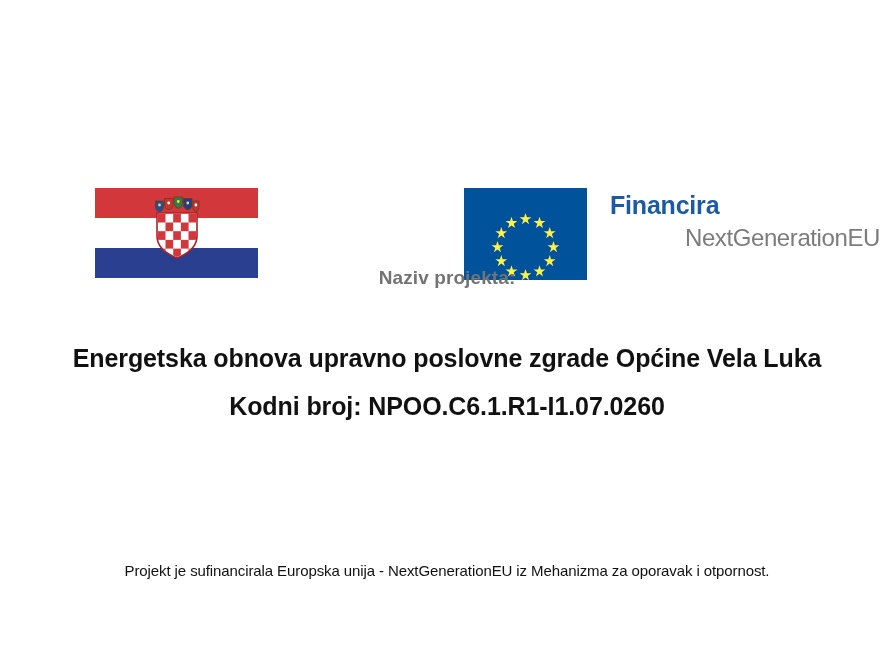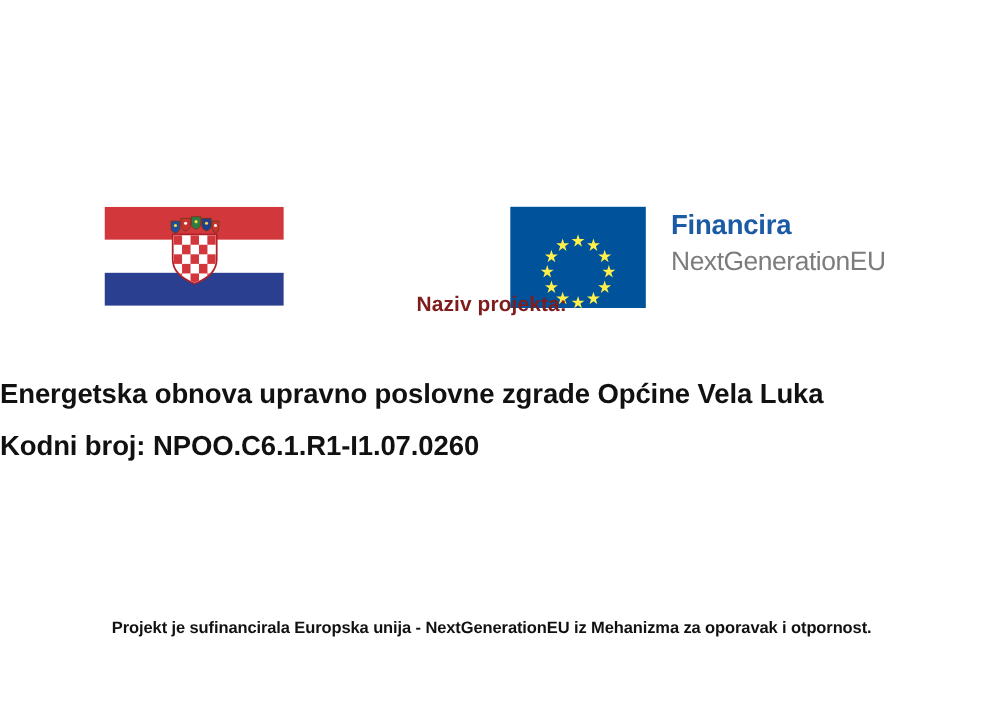--- a/index.html
+++ b/index.html
@@ -92,59 +92,60 @@
   }
   .eu-line3 {
     font-family: "Liberation Sans", sans-serif;
     font-weight: normal;
     font-size: 24px;
     line-height: 30px;
     color: #7C7C7C;
     letter-spacing: -0.4px;
     white-space: nowrap;
     margin-top: 3px;
+    text-align: right;
   }
 
   
   .label-naziv {
     position: absolute;
     left: 0;
     top: 267px;
     width: 894px;
     text-align: center;
     font-size: 19px;
     font-weight: bold;
-    color: #7f1d1d;
+    color: #737373;
     letter-spacing: 0.1px;
   }
 
   .project-title {
     position: absolute;
     left: 0;
     top: 334px;
     width: 894px;
-    text-align: left;
+    text-align: center;
   }
   .title-line {
     font-size: 25px;
     font-weight: bold;
     color: #111111;
     line-height: 48px;
     letter-spacing: -0.1px;
     white-space: nowrap;
   }
 
   .footer-note {
     position: absolute;
     left: 0;
     top: 562px;
     width: 894px;
     text-align: center;
     font-size: 15px;
-    font-weight: bold;
+    font-weight: normal;
     color: #111111;
     letter-spacing: -0.1px;
     white-space: nowrap;
   }
 </style>
 </head>
 <body>
 
 <div class="page">
 

